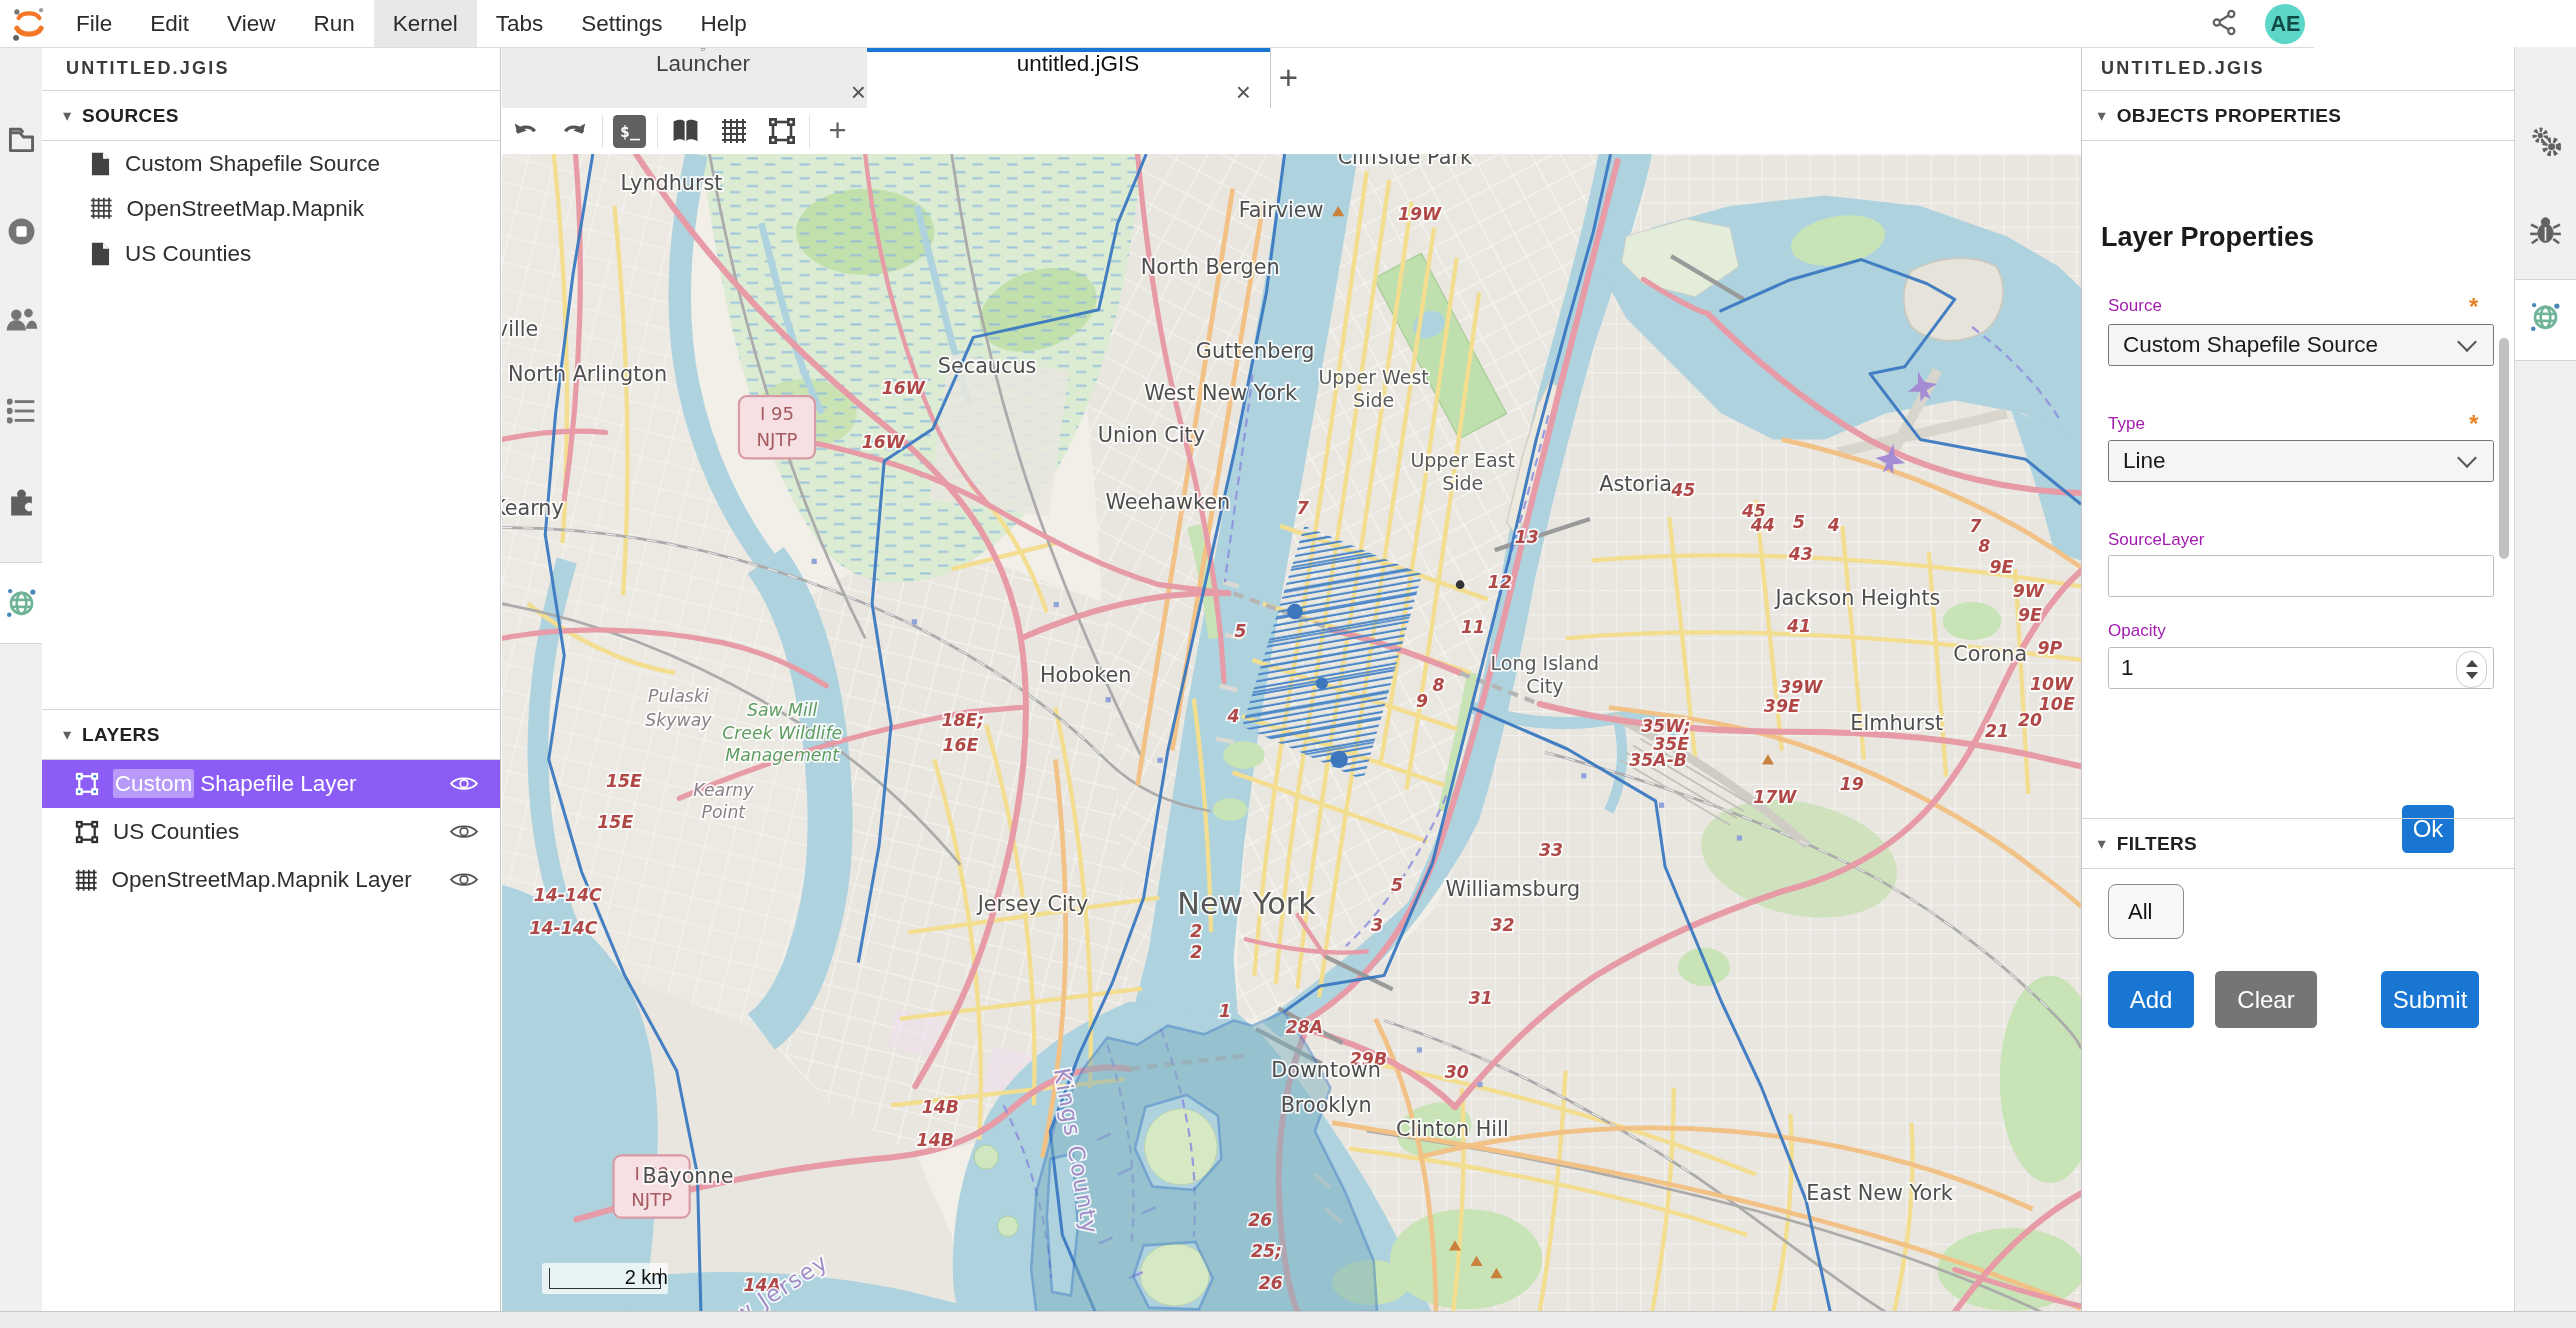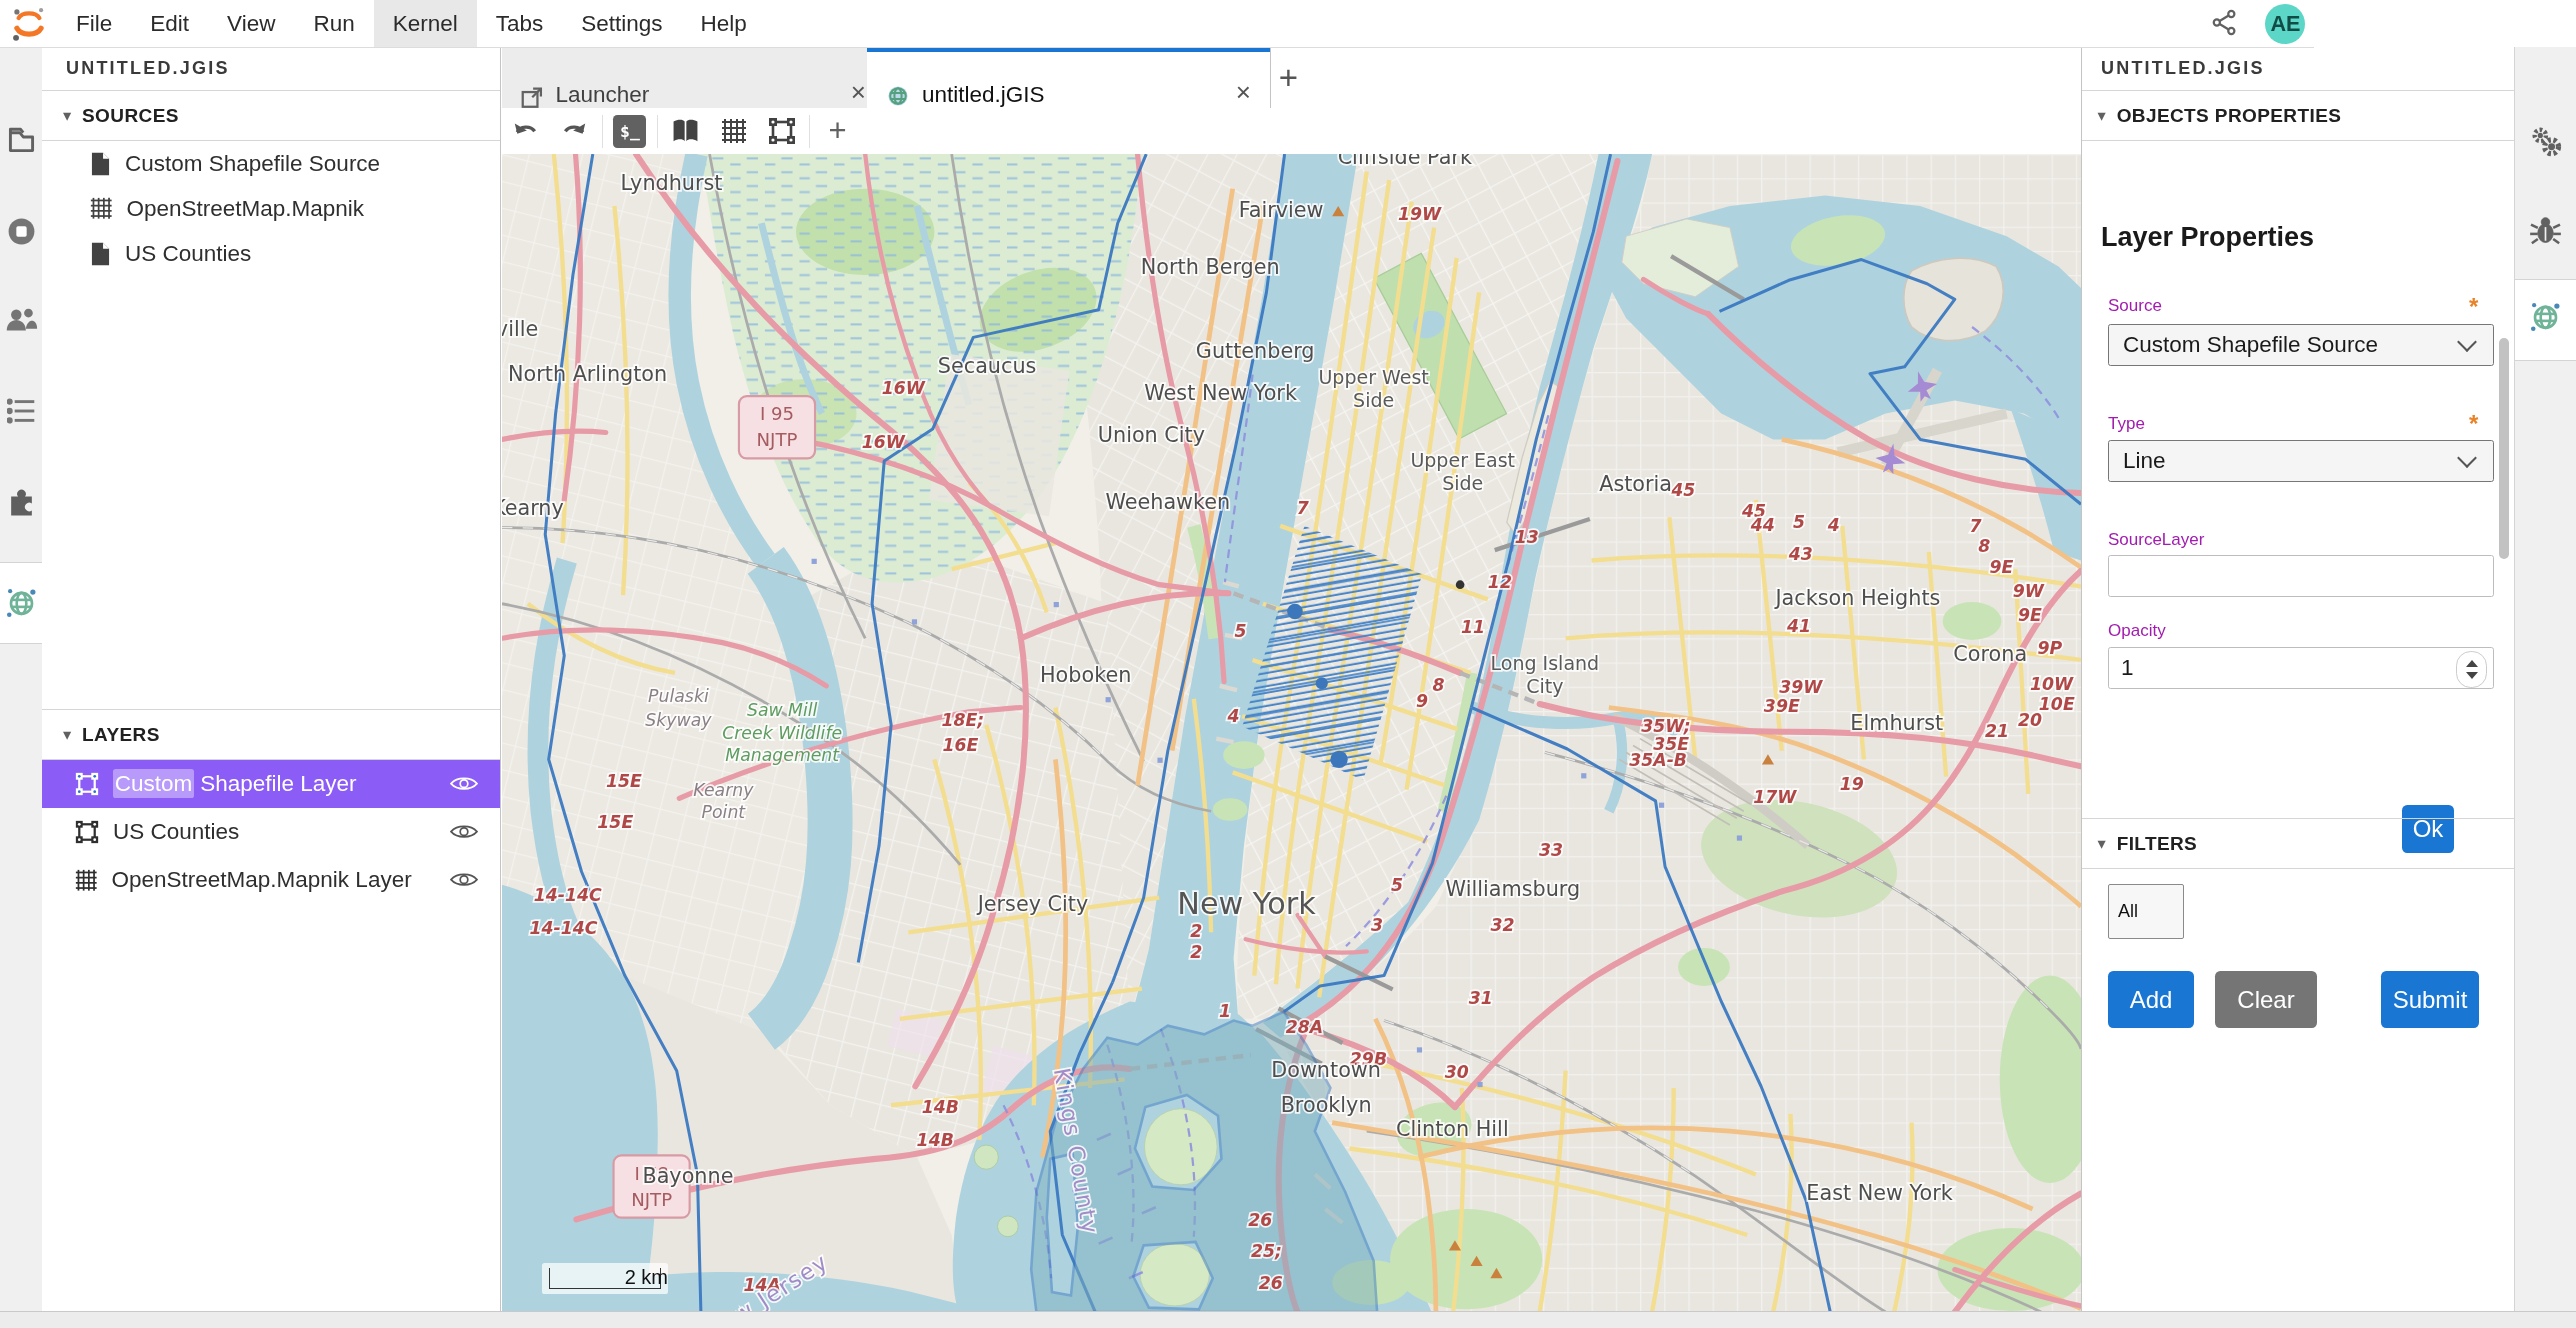--- a/index.html
+++ b/index.html
@@ -35,21 +35,21 @@
   .tree-item .ticon{margin-right:14px;display:flex;color:#3a3a3a;}
   .layer-row{height:48px;display:flex;align-items:center;font-size:22.5px;color:#2f2f2f;padding:0 22.5px 0 33px;}
   .layer-row .ticon{margin-right:14px;display:flex;color:#2f2f2f;}
   .layer-row .eye{margin-left:auto;display:flex;color:#555;}
   .layer-row.selected{background:#8b5cf6;color:#fff;}
   .layer-row.selected .ticon,.layer-row.selected .eye{color:#fff;}
   .layer-row .hl{background:rgba(255,255,255,.38);border-radius:2.6px;padding:1.7px 1.7px;}
 
   
   #tabbar{position:absolute;left:502px;top:47px;width:1579px;height:61px;background:#fff;border-bottom:0.9px solid #c4c4c4;}
-  .tab{position:absolute;top:0;height:61px;display:flex;align-items:flex-end;font-size:22.5px;}
+  .tab{position:absolute;top:0;height:61px;display:flex;align-items:center;font-size:22.5px;flex-direction:column;}
   .tab .tlabel{margin:0 12px;}
   .tab .close{margin-left:auto;margin-right:19px;font-size:26px;color:#555;}
   #tab-launcher{left:0;width:364px;background:#ececec;border-right:0.9px solid #c4c4c4;color:#404040;padding-left:19px;}
   #tab-jgis{left:365px;width:384px;background:#fff;height:61px;border-right:0.9px solid #c4c4c4;color:#111;padding-left:19px;}
   #tab-jgis::before{content:"";position:absolute;left:0;top:0;width:100%;height:5.2px;background:#1976d2;}
   #new-tab{position:absolute;left:764px;top:8.6px;width:45px;height:45px;font-size:33px;color:#555;
            display:flex;align-items:center;justify-content:center;}
   #maptoolbar{position:absolute;left:502px;top:108px;width:1579px;height:46px;background:#fff;
               border-bottom:0.9px solid #d8d8d8;display:flex;align-items:center;}
   .tool{width:48px;height:38px;display:flex;align-items:center;justify-content:center;color:#555;}
@@ -68,21 +68,21 @@
           font-size:22.5px;padding:0 12px;box-sizing:border-box;color:#1a1a1a;background:#fff;font-family:inherit;}
   .spinner{position:absolute;left:374px;width:29px;height:35px;border:0.9px solid #ccc;border-radius:14.7px;
            background:#fff;display:flex;flex-direction:column;align-items:center;justify-content:center;gap:4.3px;}
   .sp-up{width:0;height:0;border-left:6px solid transparent;border-right:6px solid transparent;border-bottom:7.8px solid #444;}
   .sp-dn{width:0;height:0;border-left:6px solid transparent;border-right:6px solid transparent;border-top:7.8px solid #444;}
   .btn{position:absolute;border:none;border-radius:5.2px;color:#fff;font-size:24px;font-family:inherit;
        display:flex;align-items:center;justify-content:center;}
   .btn.blue{background:#1976d2;}
   .btn.gray{background:#757575;}
   .filter-all{position:absolute;left:26px;width:76px;height:55px;background:#f7f7f7;border:1.7px solid #8a8a8a;
-              border-radius:2px;font-size:18px;color:#111;display:flex;align-items:center;padding-left:9px;box-sizing:border-box;}
+              border-radius:8px;font-size:22px;color:#111;display:flex;align-items:center;padding-left:19px;box-sizing:border-box;}
   .divline{position:absolute;left:0;width:100%;border-top:0.9px solid #d6d6d6;}
   #rp-scroll{position:absolute;left:417px;top:291px;width:10.4px;height:221px;border-radius:5.2px;background:#c2c2c2;}
 
   
   #map{position:absolute;left:502px;top:154px;width:1579px;height:1158px;background:#f1efe8;overflow:hidden;}
   #map svg{display:block;}
   text.town{font-size:24px;fill:#4e4e4e;}
   text.nbhd{font-size:22px;fill:#5a5a5a;}
   text.big{font-size:35px;fill:#555;}
   text.loc{font-size:20px;fill:#8a7f85;font-style:italic;}

